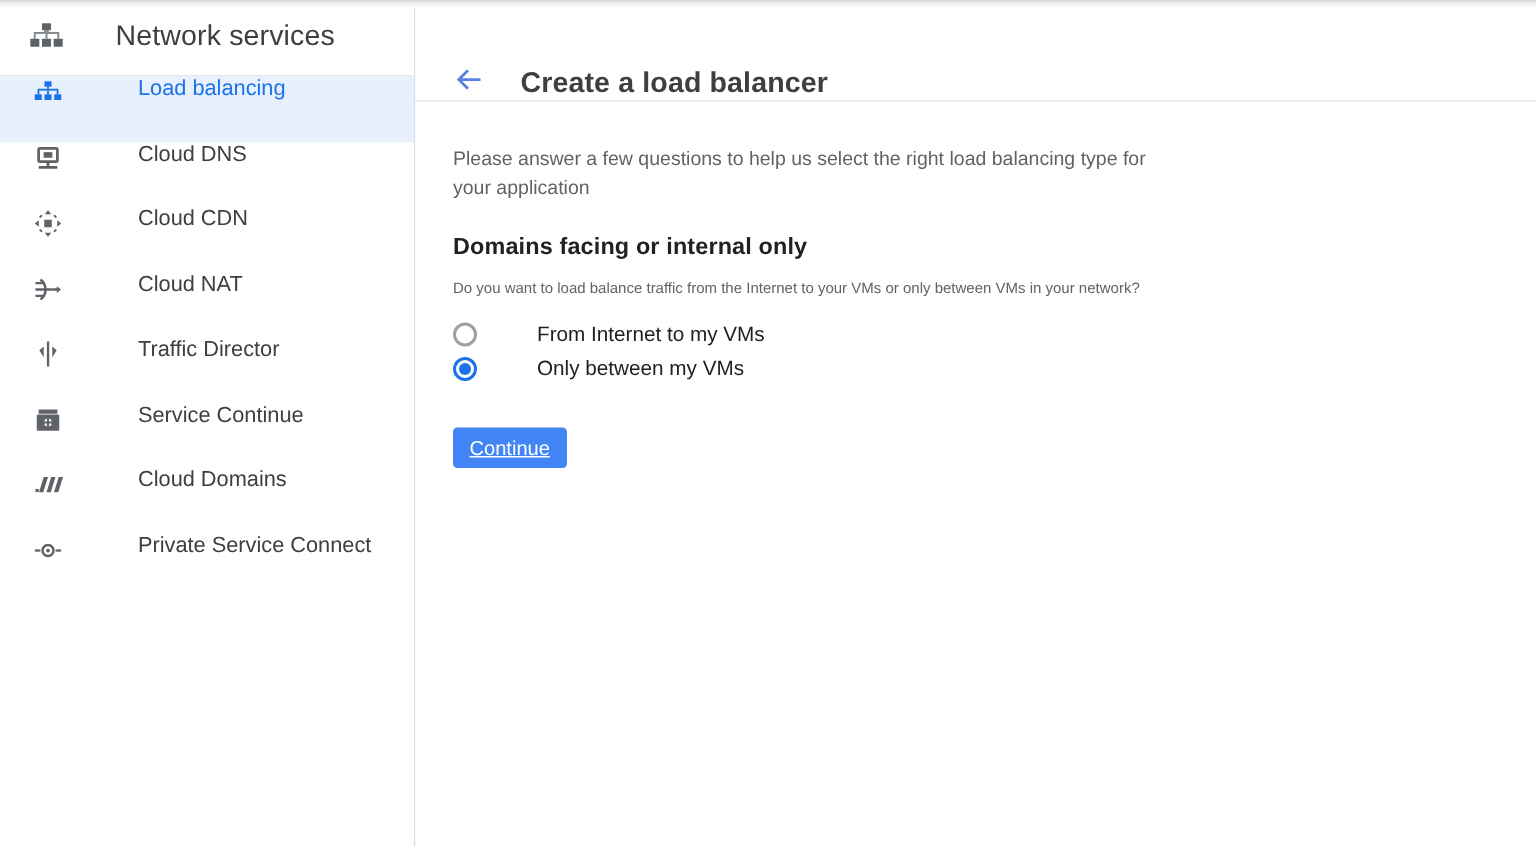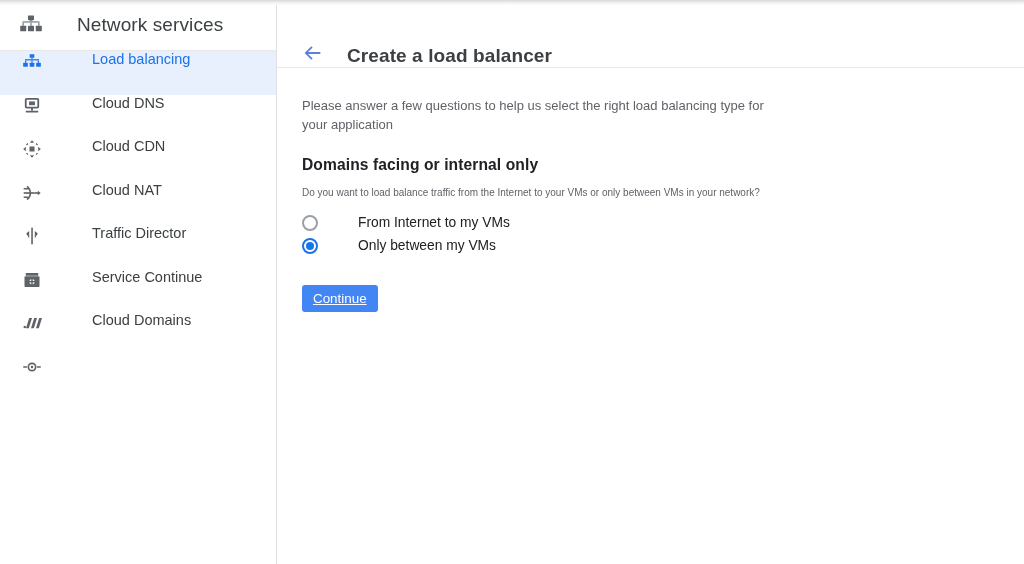--- a/index.html
+++ b/index.html
@@ -297,20 +297,21 @@
 
       <div class="nav-item">
         <span class="nv-icon">
           <svg width="20" height="20" viewBox="0 0 24 24">
             <circle cx="12" cy="12" r="4.4" fill="none" stroke="#5f6368" stroke-width="2"></circle>
             <circle cx="12" cy="12" r="1.5" fill="#5f6368"></circle>
             <rect x="1.5" y="11.1" width="4.4" height="1.8" fill="#5f6368"></rect>
             <rect x="18.1" y="11.1" width="4.4" height="1.8" fill="#5f6368"></rect>
           </svg>
         </span>
+        <span class="nv-label">Private Service Connect</span>
       </div>
 
     </nav>
   </aside>
 
   <section class="main">
     <div class="main-header">
       <span class="back-btn">
         <svg width="22" height="22" viewBox="0 0 24 24">
           <path d="M20 11 H6.6 L11.6 6 L10.2 4.6 L2.8 12 L10.2 19.4 L11.6 18 L6.6 13 H20 Z" fill="#5b7fe0"></path>

